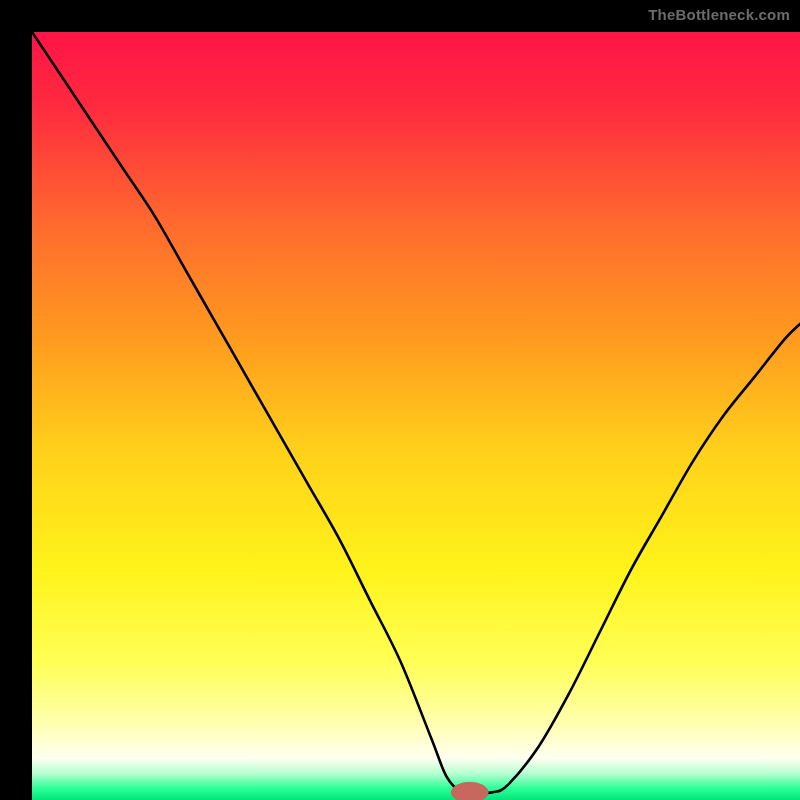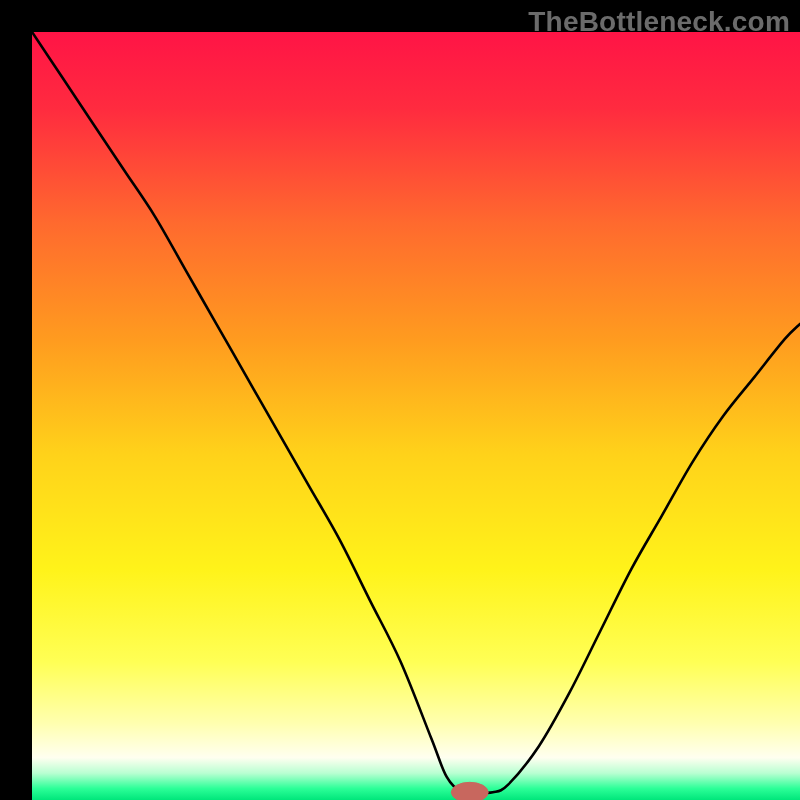--- a/index.html
+++ b/index.html
@@ -22,21 +22,21 @@
     left: 32px;
     top: 32px;
     width: 768px;
     height: 768px;
     overflow: hidden;
   }
   .attribution {
     position: absolute;
     top: 6px;
     right: 10px;
-    font-size: 28px;
+    font-size: 15px;
     font-weight: 600;
     color: #6b6b6b;
     letter-spacing: 0.2px;
   }
   svg {
     display: block;
   }
 </style>
 </head>
 <body>

